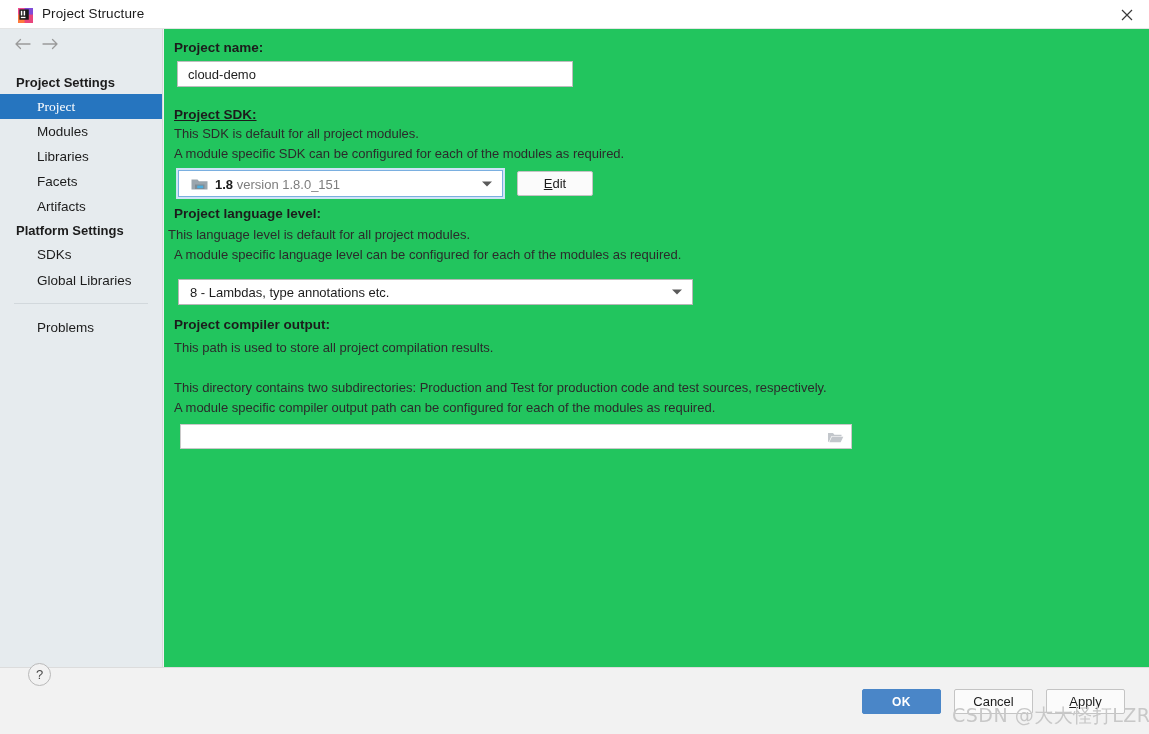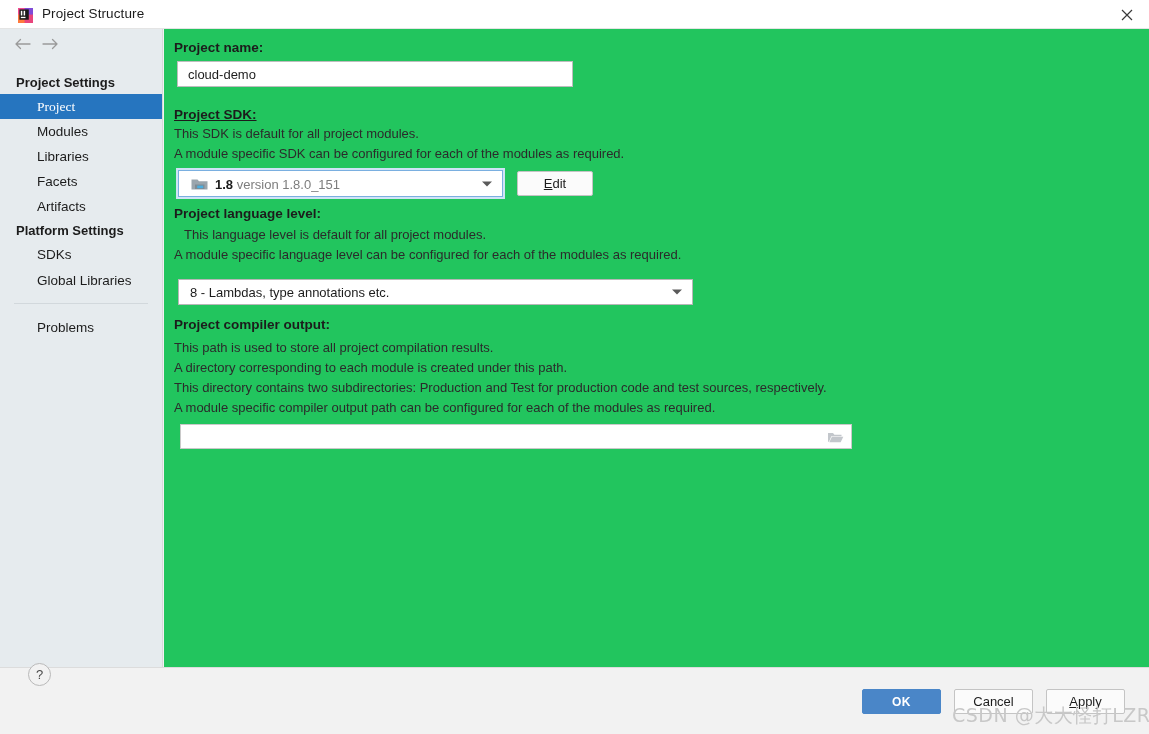--- a/index.html
+++ b/index.html
@@ -375,31 +375,30 @@
         <b>1.8</b><i>&nbsp;</i><i>version 1.8.0_151</i>
       </span>
       <span class="arrow"></span>
     </div>
 
     <div class="btn" style="left:353px; top:142px; width:76px; height:25px;">
       <span><span class="mn">E</span>dit</span>
     </div>
 
     <div class="sec-title" style="left:10px; top:177px;">Project language level:</div>
-    <div class="sec-desc" style="left:20px; top:198px;">This language level is default for all project modules.</div>
+    <div class="sec-desc" style="left:4px; top:198px;">This language level is default for all project modules.</div>
     <div class="sec-desc" style="left:10px; top:218px;">A module specific language level can be configured for each of the modules as required.</div>
 
     <div class="combo" style="left:14px; top:250px; width:515px; height:26px;">
       <span class="lang-label">8 - Lambdas, type annotations etc.</span>
       <span class="arrow"></span>
     </div>
 
     <div class="sec-title" style="left:10px; top:288px;">Project compiler output:</div>
     <div class="sec-desc" style="left:10px; top:311px;">This path is used to store all project compilation results.</div>
-    <div class="sec-desc" style="left:10px; top:331px;">A directory corresponding to each module is created under this path.</div>
     <div class="sec-desc" style="left:10px; top:351px;">This directory contains two subdirectories: Production and Test for production code and test sources, respectively.</div>
     <div class="sec-desc" style="left:10px; top:371px;">A module specific compiler output path can be configured for each of the modules as required.</div>
 
     <div class="browsefield" style="left:16px; top:395px; width:672px; height:25px;">
       <div class="folder-btn">
         <svg width="17" height="14" viewBox="0 0 17 14">
           <path d="M1 3 L6 3 L7.4 4.7 L14.5 4.7 L14.5 6.2 L4.3 6.2 L2 11.8 L1 11.8 Z" fill="#c3c7cc"></path>
           <path d="M4.9 6.8 L16.3 6.8 L13.7 12.2 L2.3 12.2 Z" fill="#c3c7cc"></path>
         </svg>
       </div>

